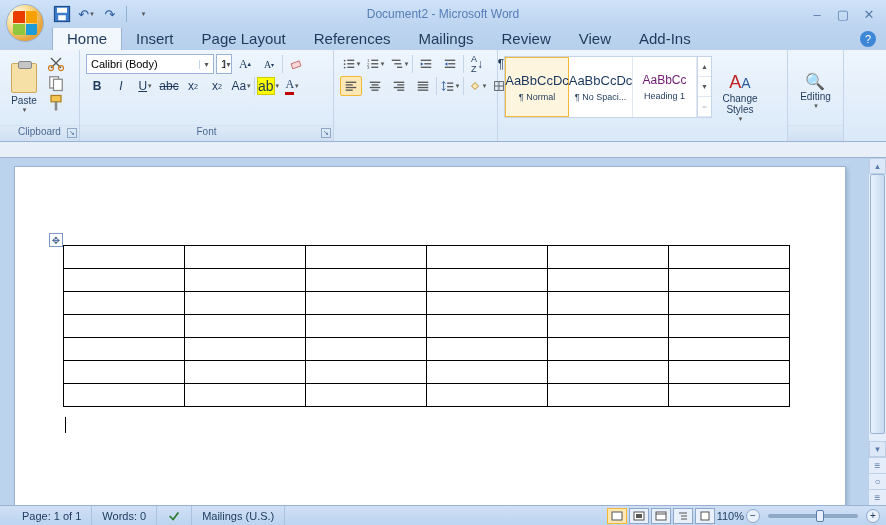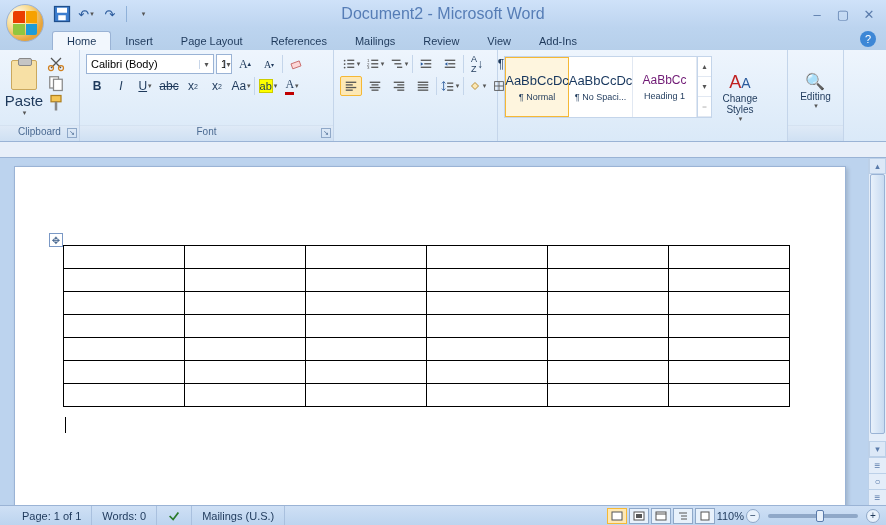--- a/index.html
+++ b/index.html
@@ -9,43 +9,43 @@
 .titlebar { height: 28px; background: linear-gradient(#cfe2f9, #bcd4ef); display: flex; align-items: center; position: relative; }
 .office-btn { width: 38px; height: 38px; border-radius: 50%; background: radial-gradient(circle at 30% 30%, #fff, #f8d98a 40%, #e7a43b 70%); border: 1px solid #9ab3d5; position: absolute; left: 6px; top: 4px; z-index: 20; display: flex; align-items: center; justify-content: center; }
 .office-btn-inner { width: 24px; height: 24px; display: grid; grid-template: 1fr 1fr / 1fr 1fr; gap: 1px; }
 .office-btn-inner span:nth-child(1){background:#eb3c00;border-radius:2px 0 0 0;}
 .office-btn-inner span:nth-child(2){background:#f6a100;border-radius:0 2px 0 0;}
 .office-btn-inner span:nth-child(3){background:#91c63f;border-radius:0 0 0 2px;}
 .office-btn-inner span:nth-child(4){background:#1e9cd7;border-radius:0 0 2px 0;}
 .qat { margin-left: 52px; display: flex; align-items: center; gap: 4px; height: 100%; }
 .qat-item { width: 20px; height: 20px; display: flex; align-items: center; justify-content: center; color: #2a5a9c; font-size: 13px; border-radius: 2px; }
 .qat-sep { width: 1px; height: 16px; background: #8fb1d9; margin: 0 2px; }
-.title-text { position: absolute; left: 0; right: 0; text-align: center; color: #567db6; font-size: 16px; pointer-events: none; }
+.title-text { position: absolute; left: 0; right: 0; text-align: center; color: #567db6; font-size: 12px; pointer-events: none; }
 .win-controls { margin-left: auto; display: flex; gap: 8px; padding-right: 8px; color: #5a7bab; font-size: 13px; }
 .win-controls span { cursor: pointer; width: 18px; text-align: center; }
 
 
 .tabstrip { height: 22px; background: linear-gradient(#bcd4ef, #b6cfea); display: flex; align-items: flex-end; padding-left: 52px; gap: 0; }
-.tab { padding: 3px 14px 3px 14px; font-size: 11px; color: #1e395b; cursor: pointer; border-radius: 3px 3px 0 0; }
+.tab { padding: 3px 14px 3px 14px; font-size: 15px; color: #1e395b; cursor: pointer; border-radius: 3px 3px 0 0; }
 .tab.active { background: #f2f7fd; border: 1px solid #9ab3d5; border-bottom: none; color: #1e395b; }
 .help-icon { margin-left: auto; margin-right: 10px; width: 16px; height: 16px; border-radius: 50%; background: #3d87d6; color: #fff; font-size: 11px; display: flex; align-items: center; justify-content: center; align-self: center; }
 
 
 .ribbon { height: 92px; background: linear-gradient(#eef5fd, #dae9f8); border-bottom: 1px solid #9ab3d5; display: flex; }
 .group { border-right: 1px solid #c4d5ea; display: flex; flex-direction: column; position: relative; }
 .group-body { flex: 1; display: flex; padding: 2px 4px; }
 .group-label { height: 16px; font-size: 10px; color: #4b6a92; text-align: center; background: linear-gradient(#dfeaf7,#cfe0f3); border-top: 1px solid #d5e2f1; position: relative; }
 .group-label .launcher { position: absolute; right: 2px; top: 2px; width: 10px; height: 10px; border: 1px solid #8fa8c8; font-size: 7px; color: #4b6a92; display: flex; align-items: center; justify-content: center; }
 
 
 .g-clip { width: 80px; }
 .paste-btn { width: 40px; display: flex; flex-direction: column; align-items: center; justify-content: center; border: 1px solid transparent; border-radius: 3px; }
 .paste-icon { width: 26px; height: 30px; background: #f7e0a5; border: 1px solid #caa85e; border-radius: 2px; position: relative; margin-top: 2px; }
 .paste-icon::before { content: ""; position: absolute; top: -3px; left: 6px; width: 12px; height: 6px; background: #c5c5c5; border: 1px solid #888; border-radius: 2px; }
-.paste-label { font-size: 15px; color: #1e395b; margin-top: 2px; }
+.paste-label { font-size: 10px; color: #1e395b; margin-top: 2px; }
 .clip-side { display: flex; flex-direction: column; gap: 2px; padding: 2px; }
 .clip-side span { width: 20px; height: 18px; display: flex; align-items: center; justify-content: center; font-size: 12px; }
 
 
 .g-font { width: 254px; }
 .font-rows { display: flex; flex-direction: column; gap: 2px; padding: 2px; width: 100%; }
 .font-row { display: flex; gap: 2px; align-items: center; }
 .combo { height: 20px; border: 1px solid #9ab3d5; background: #fff; display: flex; align-items: center; font-size: 11px; }
 .combo-text { flex: 1; padding: 0 4px; overflow: hidden; white-space: nowrap; }
 .combo-arrow { width: 14px; text-align: center; color: #555; border-left: 1px solid #c8d6e9; font-size: 8px; }
@@ -223,21 +223,21 @@
               <span class="split-arrow">▾</span>
             </div>
           <div class="btn">
               <span style="text-decoration:line-through;">abc</span>
             </div>
           <div class="btn">x<span style="font-size:7px;vertical-align:sub;">2</span></div>
           <div class="btn">x<span style="font-size:7px;vertical-align:super;">2</span></div>
           <div class="btn">Aa<span class="split-arrow">▾</span></div>
           <div class="sep"></div>
           <div class="btn">
-              <span style="background:#ffff00;border:1px solid #cc0;padding:0 0;font-size:11px;">ab</span>
+              <span style="background:#ffff00;border:1px solid #cc0;padding:0 0;font-size:14px;">ab</span>
               <span class="split-arrow">▾</span>
             </div>
           <div class="btn">
               <span style="border-bottom:3px solid #c00000;font-family:serif;">A</span>
               <span class="split-arrow">▾</span>
             </div>
         </div>
       </div>
     </div>
     <div class="group-label"><span>Font</span><span class="launcher">↘</span></div>

